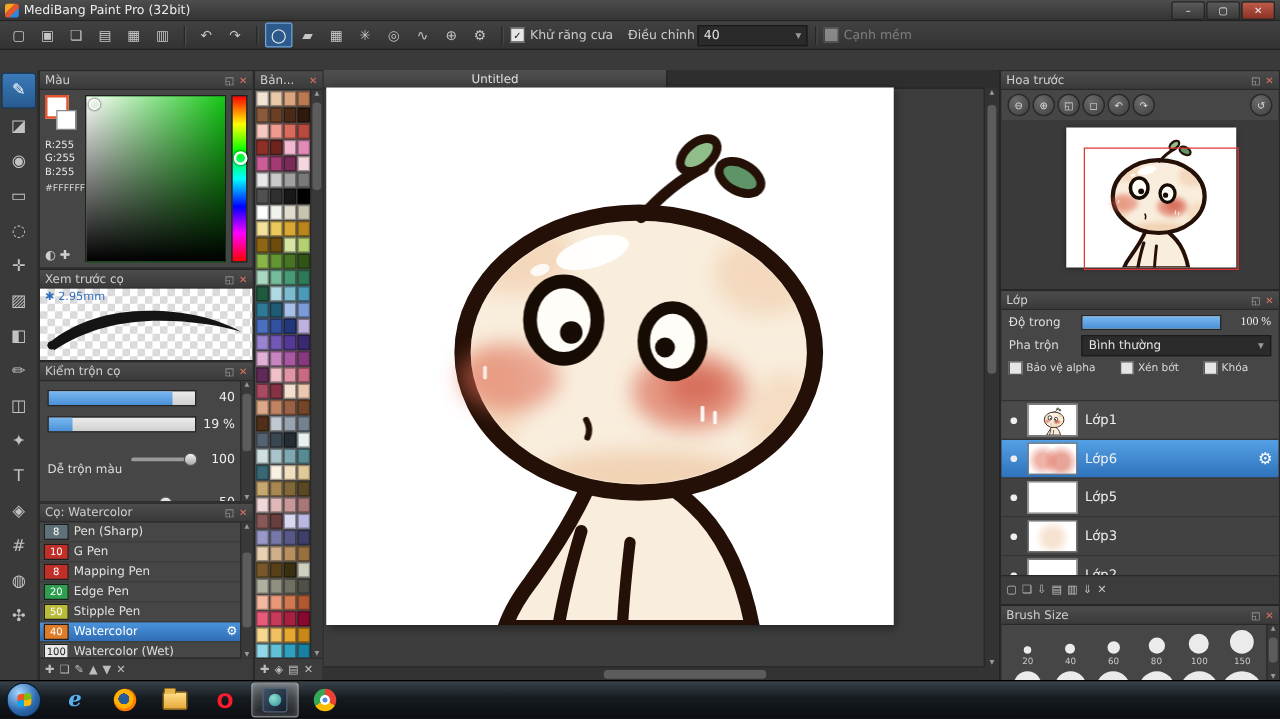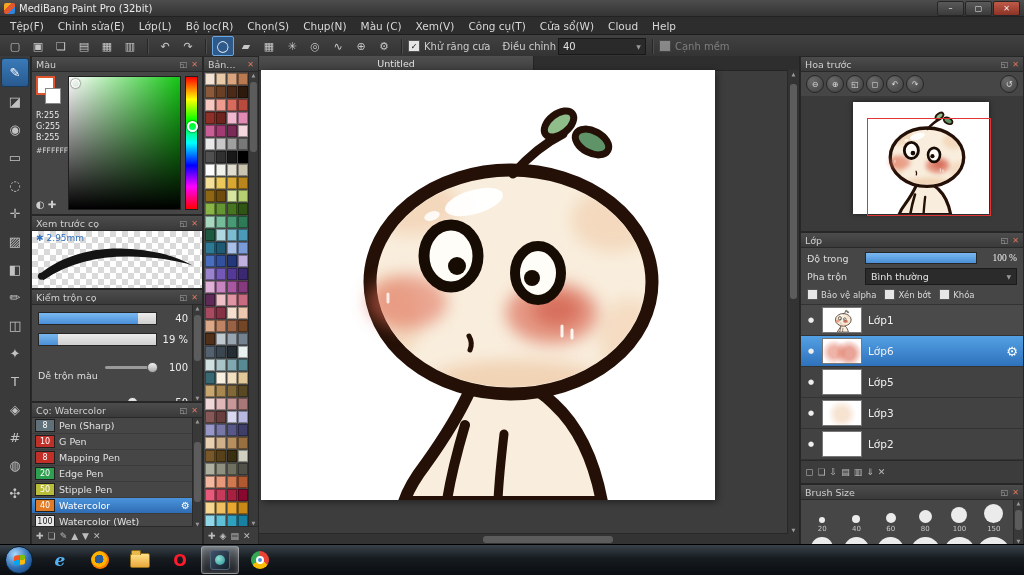--- a/index.html
+++ b/index.html
@@ -140,21 +140,21 @@
   .nav-rect{position:absolute;left:66px;top:22px;width:122px;height:96px;border:1px solid #e03535;}
   
   .layer-controls{padding:4px 6px 2px;border-bottom:1px solid #323232;flex:none;}
   .lc-row{display:flex;align-items:center;gap:6px;margin-bottom:4px;}
   .lc-label{width:52px;font-size:9.5px;color:#ddd;flex:none;white-space:nowrap;}
   .lc-track{height:10px;}
   .lc-val{width:34px;text-align:right;font-size:9.5px;color:#eee;flex:none;font-family:Liberation Serif, serif;}
   .lc-dropdown{flex:1;height:15px;background:#2b2b2b;border:1px solid #1b1b1b;display:flex;align-items:center;
                padding:0 5px;font-size:9.5px;color:#e4e4e4;}
   .lc-dropdown .arrow{margin-left:auto;font-size:6px;color:#999;}
-  .lc-row.checks{gap:8px;margin-bottom:2px;}
+  .lc-row.checks{gap:20px;margin-bottom:18px;}
   .cb-group{display:flex;align-items:center;gap:3px;font-size:8.5px;color:#d8d8d8;white-space:nowrap;}
   .cb-group .checkbox{width:9px;height:9px;}
   .layer-list{flex:1;overflow:hidden;}
   .layer-row{height:30px;display:flex;align-items:center;gap:6px;padding:0 5px;border-bottom:1px solid #333;
              background:#424242;}
   .layer-row:first-child{background:#4a4a4a;}
   .layer-row.selected{background:linear-gradient(#54a0e4,#2e72bc);}
   .layer-eye{width:10px;font-size:7px;color:#eee;flex:none;text-align:center;}
   .layer-thumb{width:38px;height:24px;background:#fff;border:1px solid #787878;overflow:hidden;flex:none;}
   .layer-thumb svg{display:block;width:100%;height:100%;}
@@ -261,34 +261,20 @@
   <div class="titlebar">
     <div class="app-icon"></div>
     <div class="title-text">MediBang Paint Pro (32bit)</div>
     <div class="win-controls" id="win-controls">
         <div class="win-btn">–</div>
         <div class="win-btn">▢</div>
         <div class="win-btn close">✕</div>
       </div>
   </div>
 
-  <div class="menubar" id="menubar">
-      <div class="menu-item">Tệp(F)</div>
-      <div class="menu-item">Chỉnh sửa(E)</div>
-      <div class="menu-item">Lớp(L)</div>
-      <div class="menu-item">Bộ lọc(R)</div>
-      <div class="menu-item">Chọn(S)</div>
-      <div class="menu-item">Chụp(N)</div>
-      <div class="menu-item">Màu (C)</div>
-      <div class="menu-item">Xem(V)</div>
-      <div class="menu-item">Công cụ(T)</div>
-      <div class="menu-item">Cửa sổ(W)</div>
-      <div class="menu-item">Cloud</div>
-      <div class="menu-item">Help</div>
-    </div>
 
   <div class="toolbar">
     <span class="tb-group" id="tb-file">
         <span class="tb-btn">▢</span>
         <span class="tb-btn">▣</span>
         <span class="tb-btn">❏</span>
         <span class="tb-btn">▤</span>
         <span class="tb-btn">▦</span>
         <span class="tb-btn">▥</span>
       </span>

